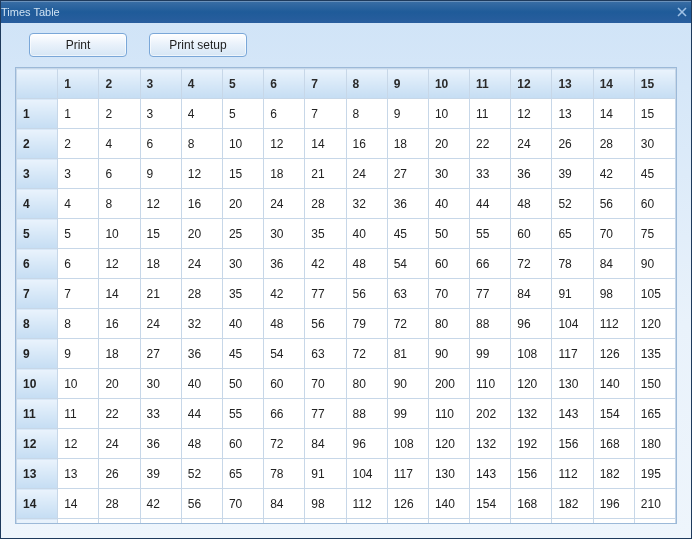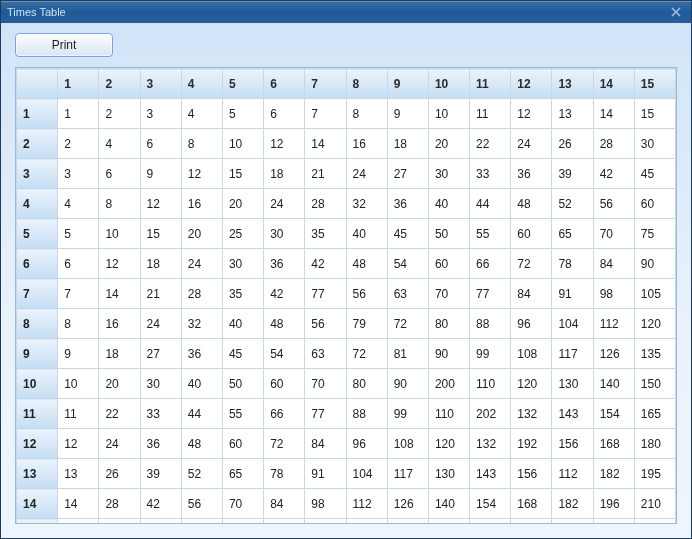--- a/index.html
+++ b/index.html
@@ -20,41 +20,41 @@
     background: linear-gradient(180deg, #cfe3f7 0%, #e9f2fb 60%, #eef5fc 100%);
     display: flex;
     flex-direction: column;
   }
   .titlebar {
     height: 22px;
     background: linear-gradient(180deg, #3a6ea5 0%, #1f5b99 50%, #295e9e 100%);
     color: #cfe2f3;
     display: flex;
     align-items: center;
-    padding: 0 6px;
+    padding: 0 0;
     font-size: 11px;
     font-weight: 500;
     box-shadow: inset 0 1px 0 rgba(255,255,255,0.25);
   }
   .titlebar .spacer { flex: 1; }
   .close-btn {
     width: 18px;
     height: 16px;
     display: flex;
     align-items: center;
     justify-content: center;
     color: #a9c6e6;
     font-family: Arial, sans-serif;
     font-size: 12px;
     cursor: default;
   }
   .close-btn svg { display:block; }
 
   .toolbar {
-    padding: 10px 14px;
+    padding: 10px 28px;
     display: flex;
     gap: 22px;
   }
   .btn {
     min-width: 98px;
     height: 24px;
     box-sizing: border-box;
     border: 1px solid #7aa7d8;
     border-radius: 4px;
     background: linear-gradient(180deg, #ffffff 0%, #eaf2fb 45%, #d6e6f5 100%);
@@ -112,20 +112,21 @@
     <span class="close-btn">
       <svg width="10" height="10" viewBox="0 0 10 10">
         <line x1="1" y1="1" x2="9" y2="9" stroke="#9fc1e6" stroke-width="1.6"></line>
         <line x1="9" y1="1" x2="1" y2="9" stroke="#9fc1e6" stroke-width="1.6"></line>
       </svg>
     </span>
   </div>
 
   <div class="toolbar">
     <button class="btn">Print</button>
+    <button class="btn">Print setup</button>
   </div>
 
   <div class="table-wrap">
     <table>
       <thead>
         <tr>
           <th class="corner"></th>
           <th>1</th>
           <th>2</th>
           <th>3</th>

